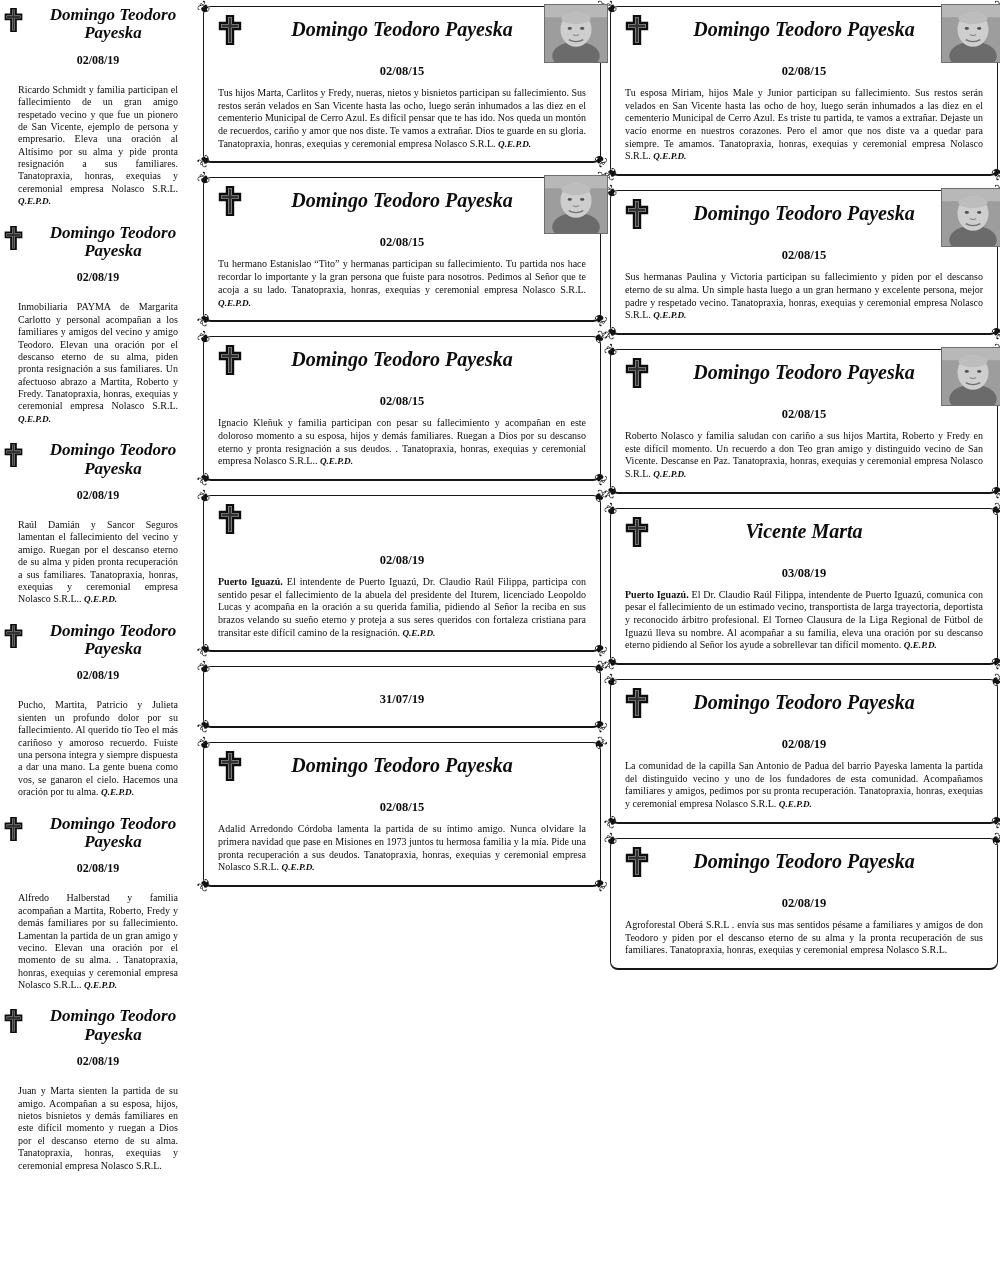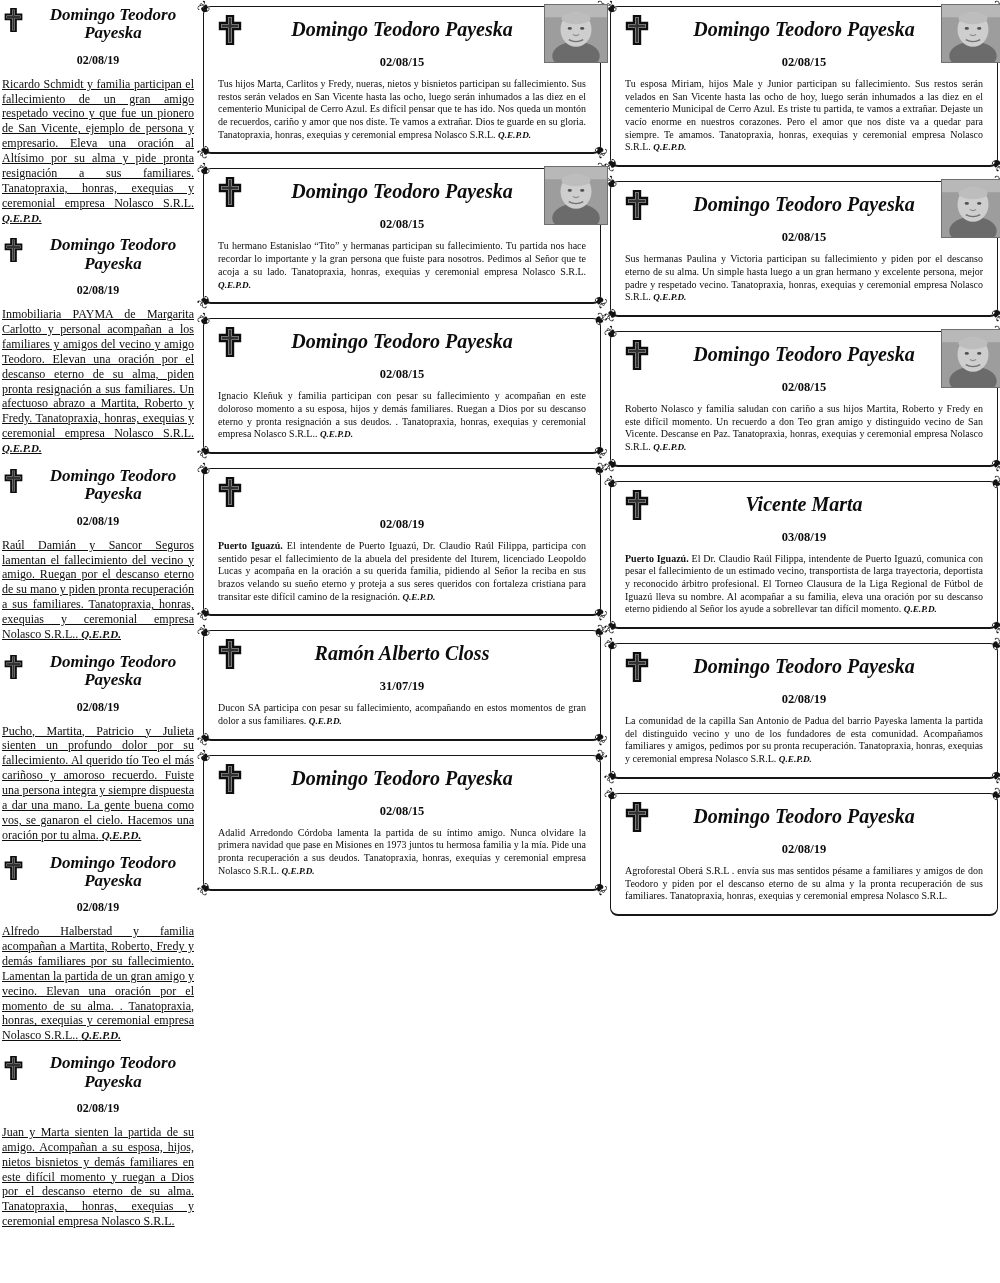--- a/index.html
+++ b/index.html
@@ -14,40 +14,40 @@
     color:#0d0d0d;
     background:#ffffff;
   }
   
   .col{min-width:0;}
   .plain-item{margin-bottom:11px;}
   .plain-head{position:relative;padding-left:30px;text-align:center;}
   .plain-head .cross-wrap{position:absolute;left:2px;top:2px;}
   .plain-title{font-style:italic;font-weight:bold;font-size:17px;line-height:1.08;}
   .plain-date{text-align:center;font-weight:bold;font-size:12px;margin:10px 0 9px;}
-  .plain-body{font-size:12px;line-height:1.24;text-align:justify;margin:0;text-decoration:underline;}
+  .plain-body{font-size:10px;line-height:1.24;text-align:justify;margin:16px;}
   
   .notice{
     position:relative;
     border:1.6px solid #161616;
     border-bottom-width:2.2px;
     border-radius:8px;
     margin-bottom:14px;
     padding:7px 14px 11px;
     background:#fff;
   }
   .corner{position:absolute;font-size:16px;line-height:1;color:#131313;}
   .corner.tl{top:-7px;left:-6px;transform:rotate(-45deg);}
   .corner.tr{top:-7px;right:-6px;transform:rotate(45deg);}
   .corner.bl{bottom:-7px;left:-6px;transform:rotate(-135deg);}
   .corner.br{bottom:-7px;right:-6px;transform:rotate(135deg);}
   .notice-head{position:relative;min-height:32px;}
   .notice-head .cross-wrap{position:absolute;left:0;top:1px;}
   .notice-title{text-align:center;font-style:italic;font-weight:bold;font-size:20px;padding-top:4px;line-height:1.1;}
-  .notice-date{text-align:center;font-weight:bold;font-size:12.5px;margin:9px 0 8px;}
+  .notice-date{text-align:center;font-weight:bold;font-size:12.5px;margin:18px 0 8px;}
   .notice-body{font-size:10px;line-height:1.27;text-align:justify;margin:0;font-family:Liberation Serif, serif;}
   .lead{font-weight:bold;}
   .qepd{font-weight:bold;font-style:italic;font-size:0.92em;}
   
   .photo{
     position:absolute;right:-8px;top:-3px;width:62px;height:57px;
     border:1px solid #6f6f6f;overflow:hidden;background:#a9a9a9;z-index:2;
   }
   .photo svg{display:block;width:100%;height:100%;}
   
@@ -88,21 +88,21 @@
     <div class="plain-head">
       <span class="cross-wrap">
         <svg width="19" height="24" viewBox="0 0 24 30">
           <path d="M9 1 h6 v7 h7 v6 h-7 v15 h-6 v-15 h-7 v-6 h7 z" fill="#ffffff" stroke="#0d0d0d" stroke-width="2.4"></path>
           <path d="M10.5 2.5 h3 v7 h7 v3 h-7 v15 h-3 v-15 h-7 v-3 h7 z" fill="#0d0d0d" stroke="none" opacity="0.85"></path>
         </svg>
       </span>
       <div class="plain-title">Domingo Teodoro Payeska</div>
     </div>
     <div class="plain-date">02/08/19</div>
-    <p class="plain-body"><span>Raúl Damián y Sancor Seguros lamentan el fallecimiento del vecino y amigo. Ruegan por el descanso eterno de su mano y piden pronta recuperación a sus familiares. Tanatopraxia, honras, exequias y ceremonial empresa Nolasco S.R.L..</span> <i class="qepd">Q.E.P.D.</i></p>
+    <p class="plain-body"><span>Raúl Damián y Sancor Seguros lamentan el fallecimiento del vecino y amigo. Ruegan por el descanso eterno de su alma y piden pronta recuperación a sus familiares. Tanatopraxia, honras, exequias y ceremonial empresa Nolasco S.R.L..</span> <i class="qepd">Q.E.P.D.</i></p>
   </div>
       <div class="plain-item">
     <div class="plain-head">
       <span class="cross-wrap">
         <svg width="19" height="24" viewBox="0 0 24 30">
           <path d="M9 1 h6 v7 h7 v6 h-7 v15 h-6 v-15 h-7 v-6 h7 z" fill="#ffffff" stroke="#0d0d0d" stroke-width="2.4"></path>
           <path d="M10.5 2.5 h3 v7 h7 v3 h-7 v15 h-3 v-15 h-7 v-3 h7 z" fill="#0d0d0d" stroke="none" opacity="0.85"></path>
         </svg>
       </span>
       <div class="plain-title">Domingo Teodoro Payeska</div>
@@ -232,31 +232,21 @@
     </div>
     <div class="notice-date">02/08/19</div>
     <p class="notice-body"><b class="lead">Puerto Iguazú.</b> <span>El intendente de Puerto Iguazú, Dr. Claudio Raúl Filippa, participa con sentido pesar el fallecimiento de la abuela del presidente del Iturem, licenciado Leopoldo Lucas y acompaña en la oración a su querida familia, pidiendo al Señor la reciba en sus brazos velando su sueño eterno y proteja a sus seres queridos con fortaleza cristiana para transitar este difícil camino de la resignación.</span> <i class="qepd">Q.E.P.D.</i></p>
   </div>
       <div class="notice">
     <span class="corner tl">❦</span>
     <span class="corner tr">❦</span>
     <span class="corner bl">❦</span>
     <span class="corner br">❦</span>
 
-    <div class="notice-head">
-      <span class="cross-wrap">
-        <svg width="24" height="30" viewBox="0 0 24 30">
-          <path d="M9 1 h6 v7 h7 v6 h-7 v15 h-6 v-15 h-7 v-6 h7 z" fill="#ffffff" stroke="#0d0d0d" stroke-width="2.4"></path>
-          <path d="M10.5 2.5 h3 v7 h7 v3 h-7 v15 h-3 v-15 h-7 v-3 h7 z" fill="#0d0d0d" stroke="none" opacity="0.85"></path>
-        </svg>
-      </span>
-      <div class="notice-title">Ramón Alberto Closs</div>
-    </div>
     <div class="notice-date">31/07/19</div>
-    <p class="notice-body"> <span>Ducon SA participa con pesar su fallecimiento, acompañando en estos momentos de gran dolor a sus familiares.</span> <i class="qepd">Q.E.P.D.</i></p>
   </div>
       <div class="notice">
     <span class="corner tl">❦</span>
     <span class="corner tr">❦</span>
     <span class="corner bl">❦</span>
     <span class="corner br">❦</span>
 
     <div class="notice-head">
       <span class="cross-wrap">
         <svg width="24" height="30" viewBox="0 0 24 30">

